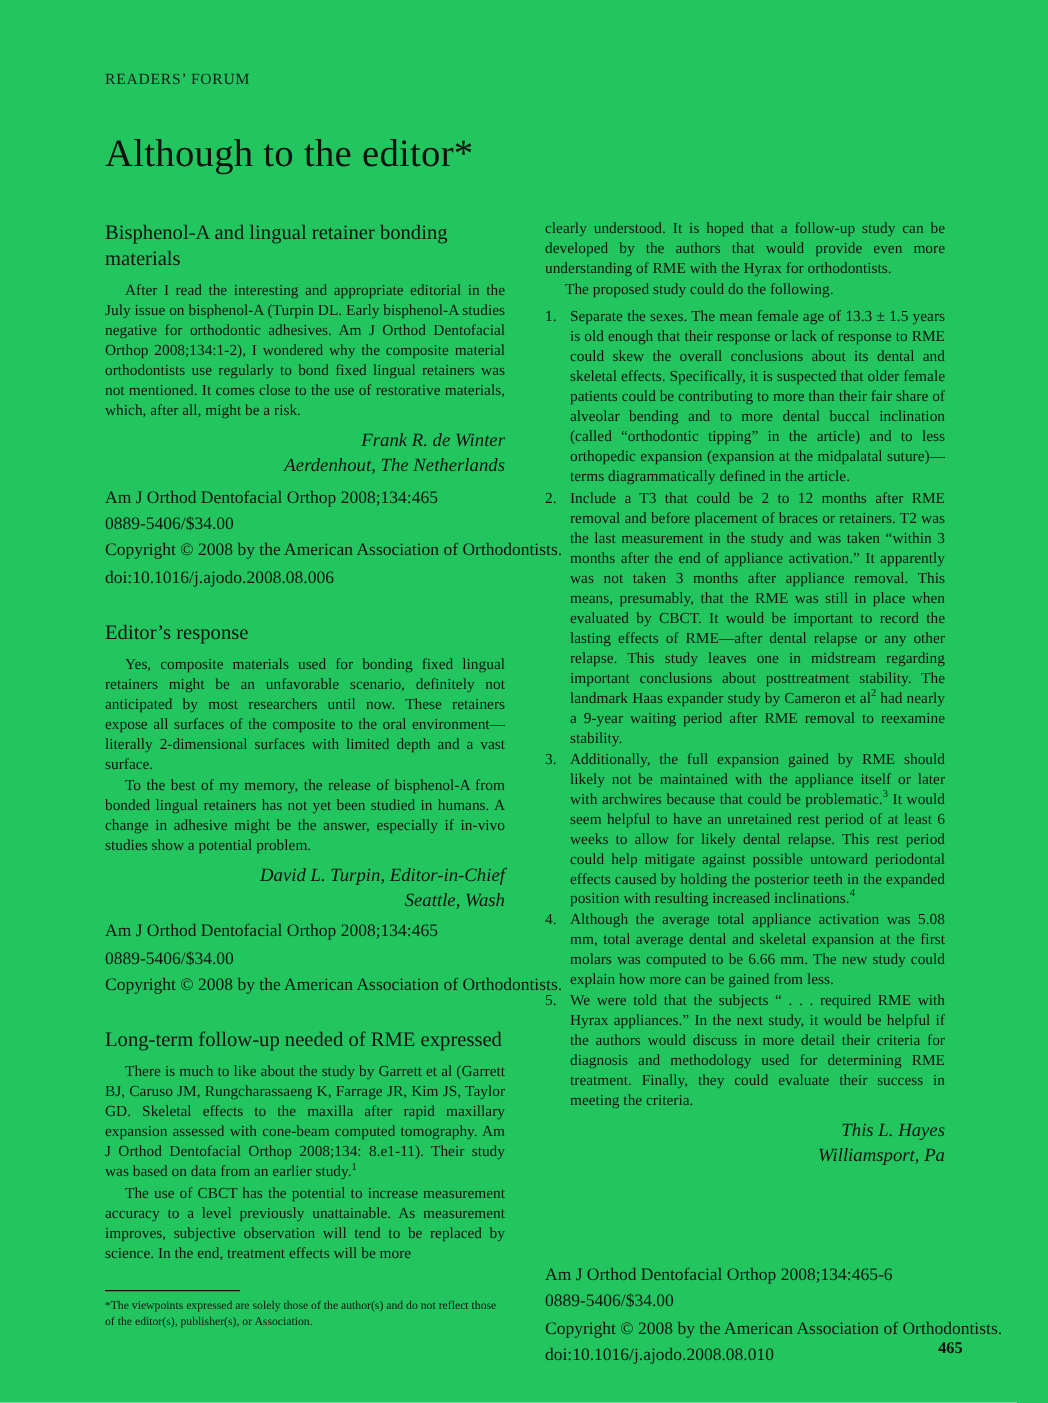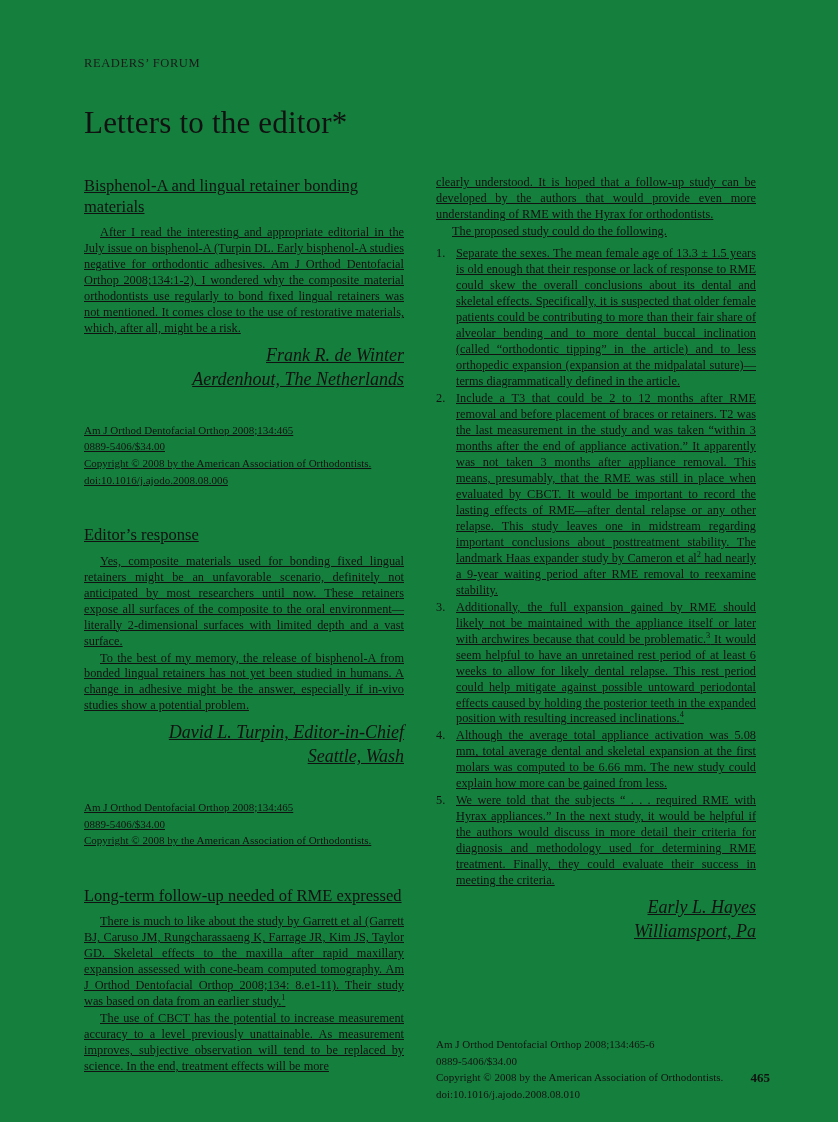--- a/index.html
+++ b/index.html
@@ -13,21 +13,21 @@
     font-family: "Liberation Serif", serif;
     color: #111111;
     position: relative;
     overflow: hidden;
   }
   .page {
     position: absolute;
     left: 0; top: 0;
     width: 838px;
     height: 1122px;
-    background: #15803d;
+    background: #22c55e;
   }
   .content {
     position: absolute;
     left: 84px;
     top: 56px;
     width: 672px;
   }
   .running-head {
     font-family: "Liberation Serif", serif;
     font-size: 12.5px;
@@ -44,62 +44,61 @@
     letter-spacing: 0.2px;
   }
   .columns {
     position: relative;
     width: 672px;
   }
   .col {
     width: 320px;
     position: absolute;
     top: 0;
-    text-decoration: underline;
   }
   .col-left { left: 0; }
   .col-right { left: 352px; }
 
   h2.section-title {
     font-family: "Liberation Serif", serif;
     font-size: 16.5px;
     font-weight: normal;
     color: #111111;
     margin: 0 0 8px 0;
     line-height: 1.28;
   }
   h2.section-title.spaced-top {
-    margin-top: 36px;
+    margin-top: 22px;
   }
   p.body-text {
     font-size: 12.3px;
     line-height: 1.3;
     text-align: justify;
     margin: 0 0 0 0;
     text-indent: 16px;
     color: #111111;
     hyphens: auto;
   }
   p.body-text + p.body-text {
     margin-top: 1px;
   }
   p.no-indent { text-indent: 0; }
 
   .signature {
     text-align: right;
     font-style: italic;
-    font-size: 18px;
+    font-size: 15px;
     line-height: 1.32;
     margin-top: 7px;
     color: #111111;
   }
   .cite-block {
-    font-size: 11px;
+    font-size: 14px;
     line-height: 1.52;
-    margin-top: 30px;
+    margin-top: 4px;
     color: #111111;
     font-family: "Liberation Serif", serif;
   }
   .cite-block div { white-space: nowrap; }
 
   ol.numbered {
     margin: 6px 0 0 0;
     padding: 0;
     list-style: none;
     counter-reset: item;
@@ -156,21 +155,21 @@
 </style>
 </head>
 <body>
 
 <div class="page">
 
   <div class="content">
 
     <div class="running-head">READERS’ FORUM</div>
 
-    <h1 class="main-title">Letters to the editor*</h1>
+    <h1 class="main-title">Although to the editor*</h1>
 
     <div class="columns">
 
       <div class="col col-left">
 
         <h2 class="section-title">Bisphenol-A and lingual retainer bonding materials</h2>
         <p class="body-text">After I read the interesting and appropriate editorial in the July issue on bisphenol-A (Turpin DL. Early bisphenol-A studies negative for orthodontic adhesives. Am J Orthod Dentofacial Orthop 2008;134:1-2), I wondered why the composite material orthodontists use regularly to bond fixed lingual retainers was not mentioned. It comes close to the use of restorative materials, which, after all, might be a risk.</p>
         <div class="signature">
           <div>Frank R. de Winter</div>
           <div>Aerdenhout, The Netherlands</div>
@@ -218,34 +217,38 @@
           </li>
           <li>
             <span class="num">4.</span><span>Although the average total appliance activation was 5.08 mm, total average dental and skeletal expansion at the first molars was computed to be 6.66 mm. The new study could explain how more can be gained from less.</span>
           </li>
           <li>
             <span class="num">5.</span><span>We were told that the subjects “ . . . required RME with Hyrax appliances.” In the next study, it would be helpful if the authors would discuss in more detail their criteria for diagnosis and methodology used for determining RME treatment. Finally, they could evaluate their success in meeting the criteria.</span>
           </li>
         </ol>
 
         <div class="signature">
-          <div>Early L. Hayes</div>
+          <div>This L. Hayes</div>
           <div>Williamsport, Pa</div>
         </div>
 
       </div>
 
     </div>
   </div>
 
   <div class="right-cite">
     <div class="cite-block">
       <div>Am J Orthod Dentofacial Orthop 2008;134:465-6</div>
       <div>0889-5406/$34.00</div>
       <div>Copyright © 2008 by the American Association of Orthodontists.</div>
       <div>doi:10.1016/j.ajodo.2008.08.010</div>
     </div>
   </div>
 
+  <div class="footnote">
+    <div class="rule"></div>
+    <div><span class="star">*</span><span>The viewpoints expressed are solely those of the author(s) and do not reflect those of the editor(s), publisher(s), or Association.</span></div>
+  </div>
 
   <div class="page-number">465</div>
 
 </div>
 
 </body></html>

